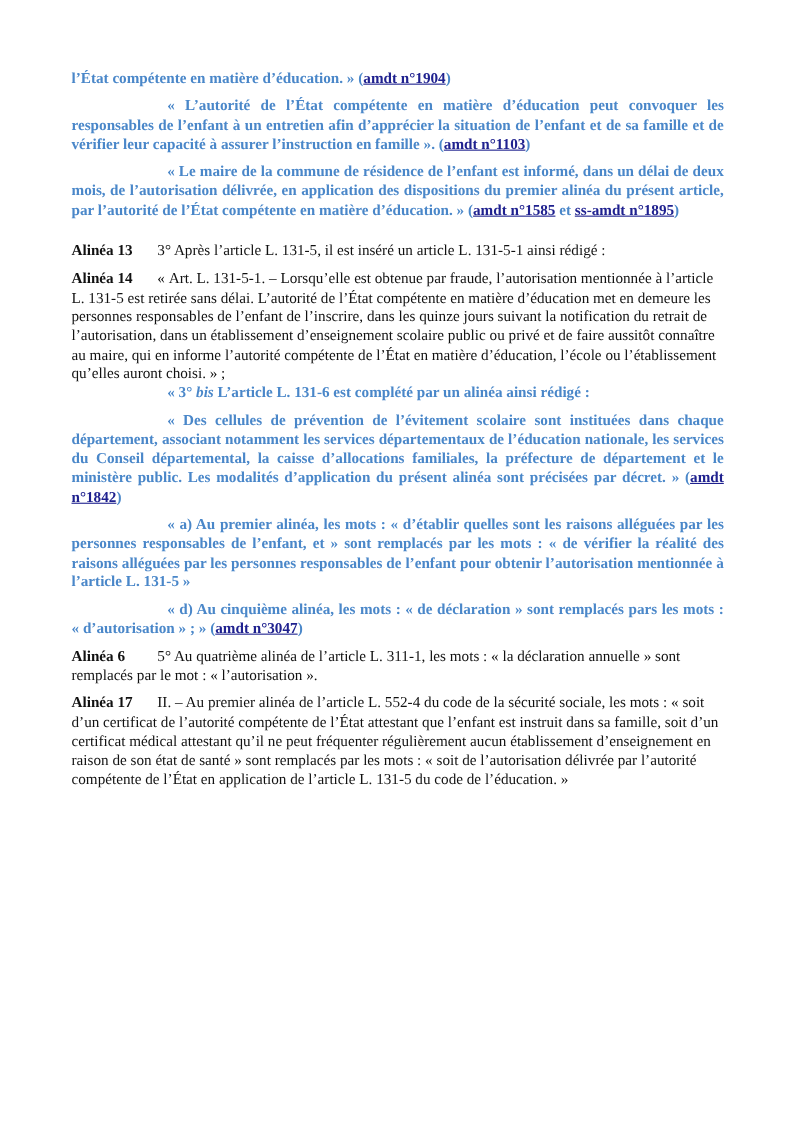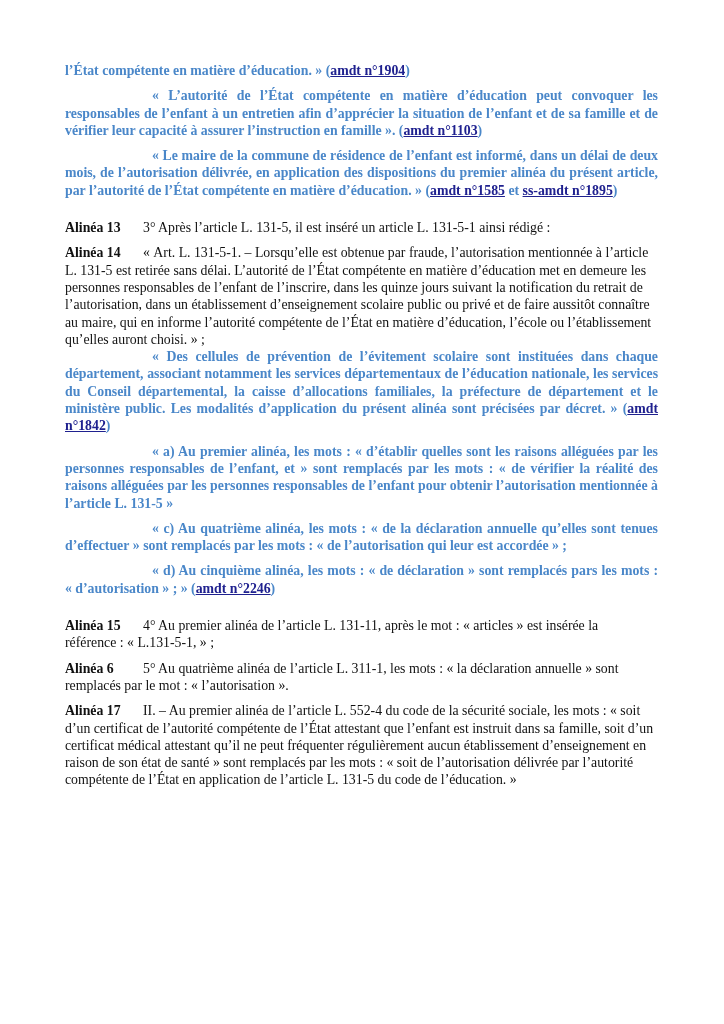--- a/index.html
+++ b/index.html
@@ -61,21 +61,20 @@
 </head>
 <body>
 
 <div class="page">
   <div class="doc-body">
       <p class="blue"><span>l’État compétente en matière d’éducation.&nbsp;» (</span><a class="amdt" href="#">amdt n°1904</a><span>)</span></p>
       <p class="blue indent"><span>«&nbsp;L’autorité de l’État compétente en matière d’éducation peut convoquer les responsables de l’enfant à un entretien afin d’apprécier la situation de l’enfant et de sa famille et de vérifier leur capacité à assurer l’instruction en famille&nbsp;». (</span><a class="amdt" href="#">amdt n°1103</a><span>)</span></p>
       <p class="blue indent"><span>«&nbsp;Le maire de la commune de résidence de l’enfant est informé, dans un délai de deux mois, de l’autorisation délivrée, en application des dispositions du premier alinéa du présent article, par l’autorité de l’État compétente en matière d’éducation.&nbsp;» (</span><a class="amdt" href="#">amdt n°1585</a><span> et </span><a class="amdt" href="#">ss-amdt n°1895</a><span>)</span></p>
       <p class="black gap-lg"><span class="label">Alinéa 13</span><span>3° Après l’article L. 131-5, il est inséré un article L. 131-5-1 ainsi rédigé&nbsp;:</span></p>
       <p class="black gap-sm no-bottom"><span class="label">Alinéa 14</span><span>«&nbsp;Art. L. 131-5-1. – Lorsqu’elle est obtenue par fraude, l’autorisation mentionnée à l’article L. 131-5 est retirée sans délai. L’autorité de l’État compétente en matière d’éducation met en demeure les personnes responsables de l’enfant de l’inscrire, dans les quinze jours suivant la notification du retrait de l’autorisation, dans un établissement d’enseignement scolaire public ou privé et de faire aussitôt connaître au maire, qui en informe l’autorité compétente de l’État en matière d’éducation, l’école ou l’établissement qu’elles auront choisi.&nbsp;»&nbsp;;</span></p>
+      <p class="blue indent"><span>«&nbsp;3° </span><i>bis</i><span> L’article L. 131-6 est complété par un alinéa ainsi rédigé&nbsp;:</span></p>
       <p class="blue indent"><span>«&nbsp;Des cellules de prévention de l’évitement scolaire sont instituées dans chaque département, associant notamment les services départementaux de l’éducation nationale, les services du Conseil départemental, la caisse d’allocations familiales, la préfecture de département et le ministère public. Les modalités d’application du présent alinéa sont précisées par décret.&nbsp;» (</span><a class="amdt" href="#">amdt n°1842</a><span>)</span></p>
       <p class="blue indent"><span>«&nbsp;a) Au premier alinéa, les mots&nbsp;: «&nbsp;d’établir quelles sont les raisons alléguées par les personnes responsables de l’enfant, et&nbsp;» sont remplacés par les mots&nbsp;: «&nbsp;de vérifier la réalité des raisons alléguées par les personnes responsables de l’enfant pour obtenir l’autorisation mentionnée à l’article L. 131-5&nbsp;»</span></p>
-      <p class="blue indent"><span>«&nbsp;c) Au quatrième alinéa, les mots&nbsp;: «&nbsp;de la déclaration annuelle qu’elles sont tenues d’effectuer&nbsp;» sont remplacés par les mots&nbsp;: «&nbsp;de l’autorisation qui leur est accordée&nbsp;»&nbsp;;</span></p>
-      <p class="blue indent"><span>«&nbsp;d) Au cinquième alinéa, les mots&nbsp;: «&nbsp;de déclaration&nbsp;» sont remplacés pars les mots&nbsp;: «&nbsp;d’autorisation&nbsp;»&nbsp;;&nbsp;» (</span><a class="amdt" href="#">amdt n°2246</a><span>)</span></p>
-      <p class="black gap-lg"><span class="label">Alinéa 15</span><span>4° Au premier alinéa de l’article L. 131-11, après le mot&nbsp;: «&nbsp;articles&nbsp;» est insérée la référence&nbsp;: «&nbsp;L.131-5-1,&nbsp;»&nbsp;;</span></p>
+      <p class="blue indent"><span>«&nbsp;d) Au cinquième alinéa, les mots&nbsp;: «&nbsp;de déclaration&nbsp;» sont remplacés pars les mots&nbsp;: «&nbsp;d’autorisation&nbsp;»&nbsp;;&nbsp;» (</span><a class="amdt" href="#">amdt n°3047</a><span>)</span></p>
       <p class="black gap-sm"><span class="label">Alinéa 6</span><span>5° Au quatrième alinéa de l’article L. 311-1, les mots&nbsp;: «&nbsp;la déclaration annuelle&nbsp;» sont remplacés par le mot&nbsp;: «&nbsp;l’autorisation&nbsp;».</span></p>
       <p class="black gap-sm"><span class="label">Alinéa 17</span><span>II. – Au premier alinéa de l’article L. 552-4 du code de la sécurité sociale, les mots&nbsp;: «&nbsp;soit d’un certificat de l’autorité compétente de l’État attestant que l’enfant est instruit dans sa famille, soit d’un certificat médical attestant qu’il ne peut fréquenter régulièrement aucun établissement d’enseignement en raison de son état de santé&nbsp;» sont remplacés par les mots&nbsp;: «&nbsp;soit de l’autorisation délivrée par l’autorité compétente de l’État en application de l’article L. 131-5 du code de l’éducation.&nbsp;»</span></p>
     </div>
 </div>
 
 </body></html>

